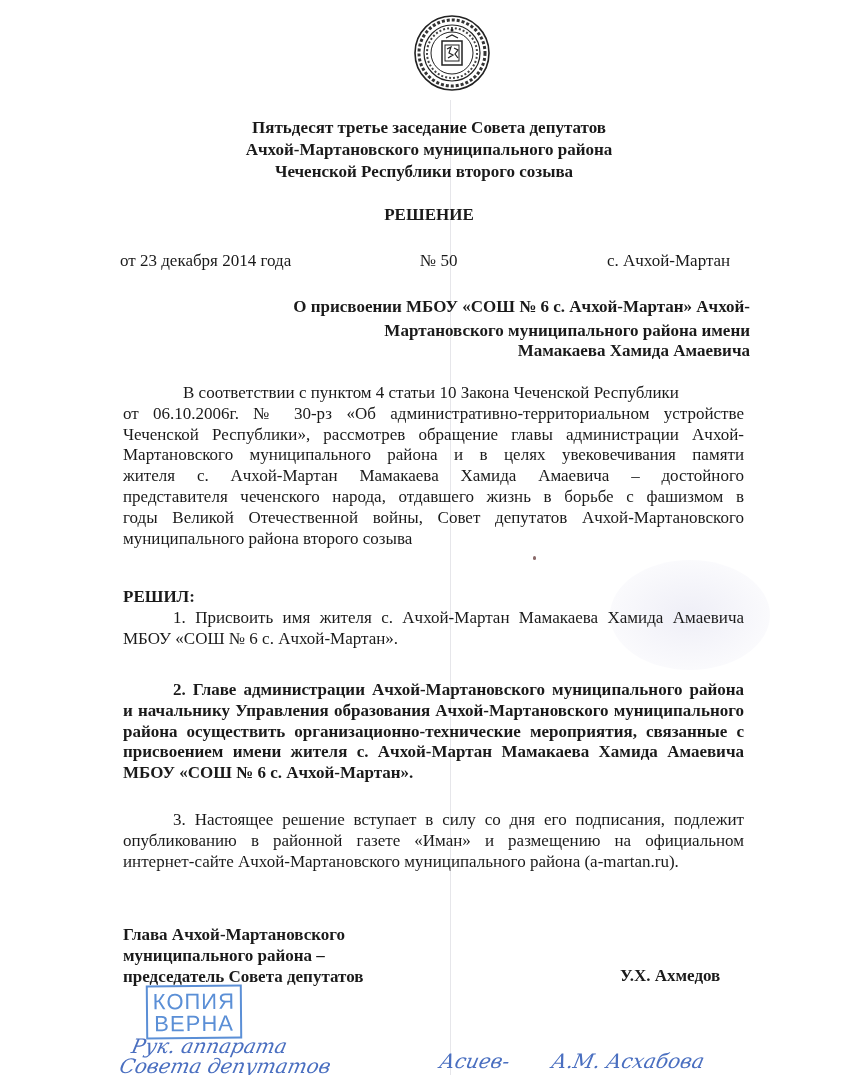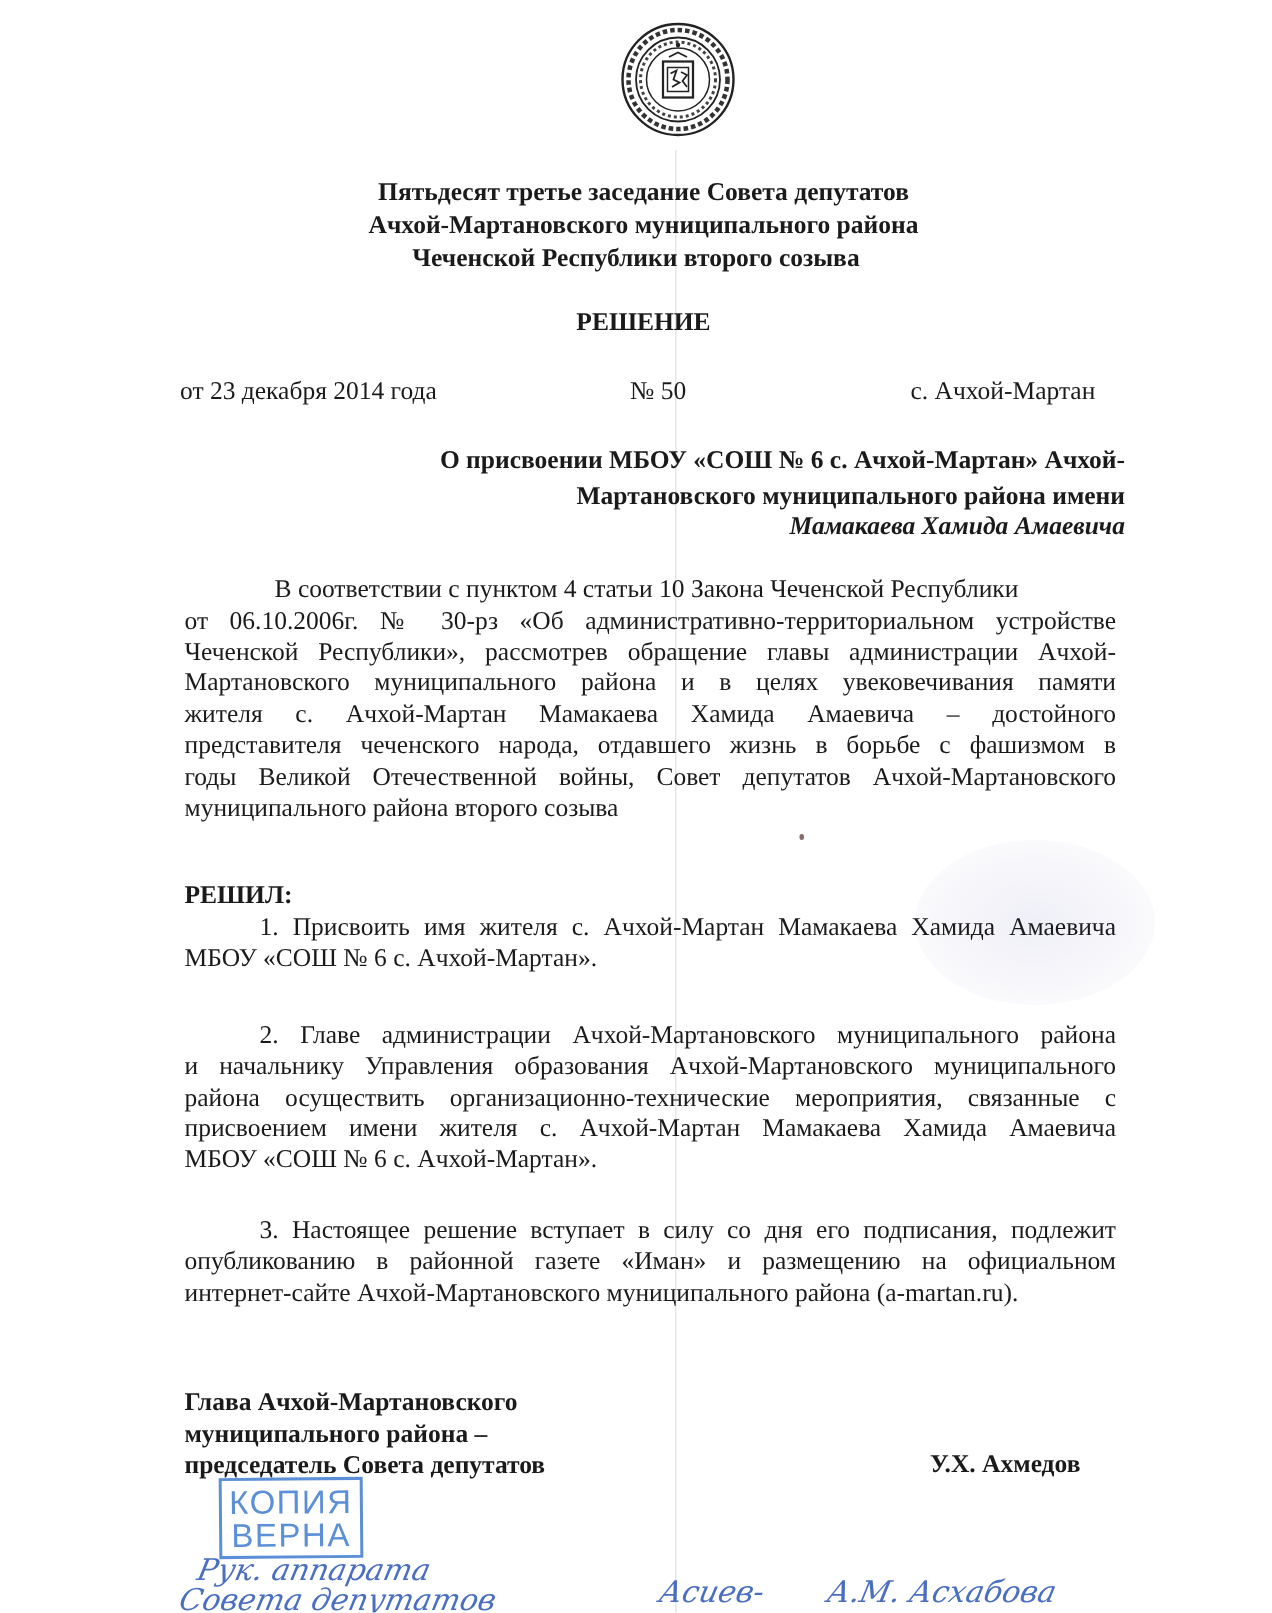--- a/index.html
+++ b/index.html
@@ -15,28 +15,28 @@
   .hdr2 { top: 140px; left: 5px; }
   .hdr3 { top: 162px; left: 0px; }
   .decision { top: 205px; left: 5px; }
   .meta { top: 251px; font-size: 17px; line-height: 20px; }
   .meta-date { left: 120px; text-align: right; }
   .meta-num { left: 420px; }
   .meta-place { left: 607px; }
   .title { left: 150px; width: 600px; text-align: right; font-weight: bold; font-size: 17px; line-height: 21px; }
   .t1 { top: 296px; }
   .t2 { top: 320px; }
-  .t3 { top: 340px; font-style: italic; }
+  .t3 { top: 340px; }
   .para { left: 123px; width: 621px; font-size: 17px; line-height: 20.8px; text-align: justify; }
   .para .line { display: block; height: 20.8px; white-space: nowrap; text-align-last: justify; }
   .para .line.last { text-align-last: left; }
   .preamble { top: 383px; }
   .resolved { left: 123px; top: 587px; font-weight: bold; font-size: 17px; }
   .item1 { top: 608px; }
-  .item2 { top: 680px; }
+  .item2 { top: 680px; font-weight: bold; }
   .item3 { top: 810px; }
   .indent { padding-left: 50px; }
   .sign-title { left: 123px; top: 924px; font-weight: bold; font-size: 17px; line-height: 21px; }
   .sign-name { left: 620px; top: 966px; font-weight: bold; font-size: 17px; }
   .stamp {
     left: 146px; top: 985px; width: 96px; height: 54px;
     border: 2px solid #5b8fd6; color: #5b8fd6;
     font-family: "Liberation Sans", "DejaVu Sans", sans-serif;
     font-size: 22px; line-height: 22px; text-align: center; letter-spacing: 1px;
     box-sizing: border-box; padding-top: 4px; transform: rotate(-0.5deg);

